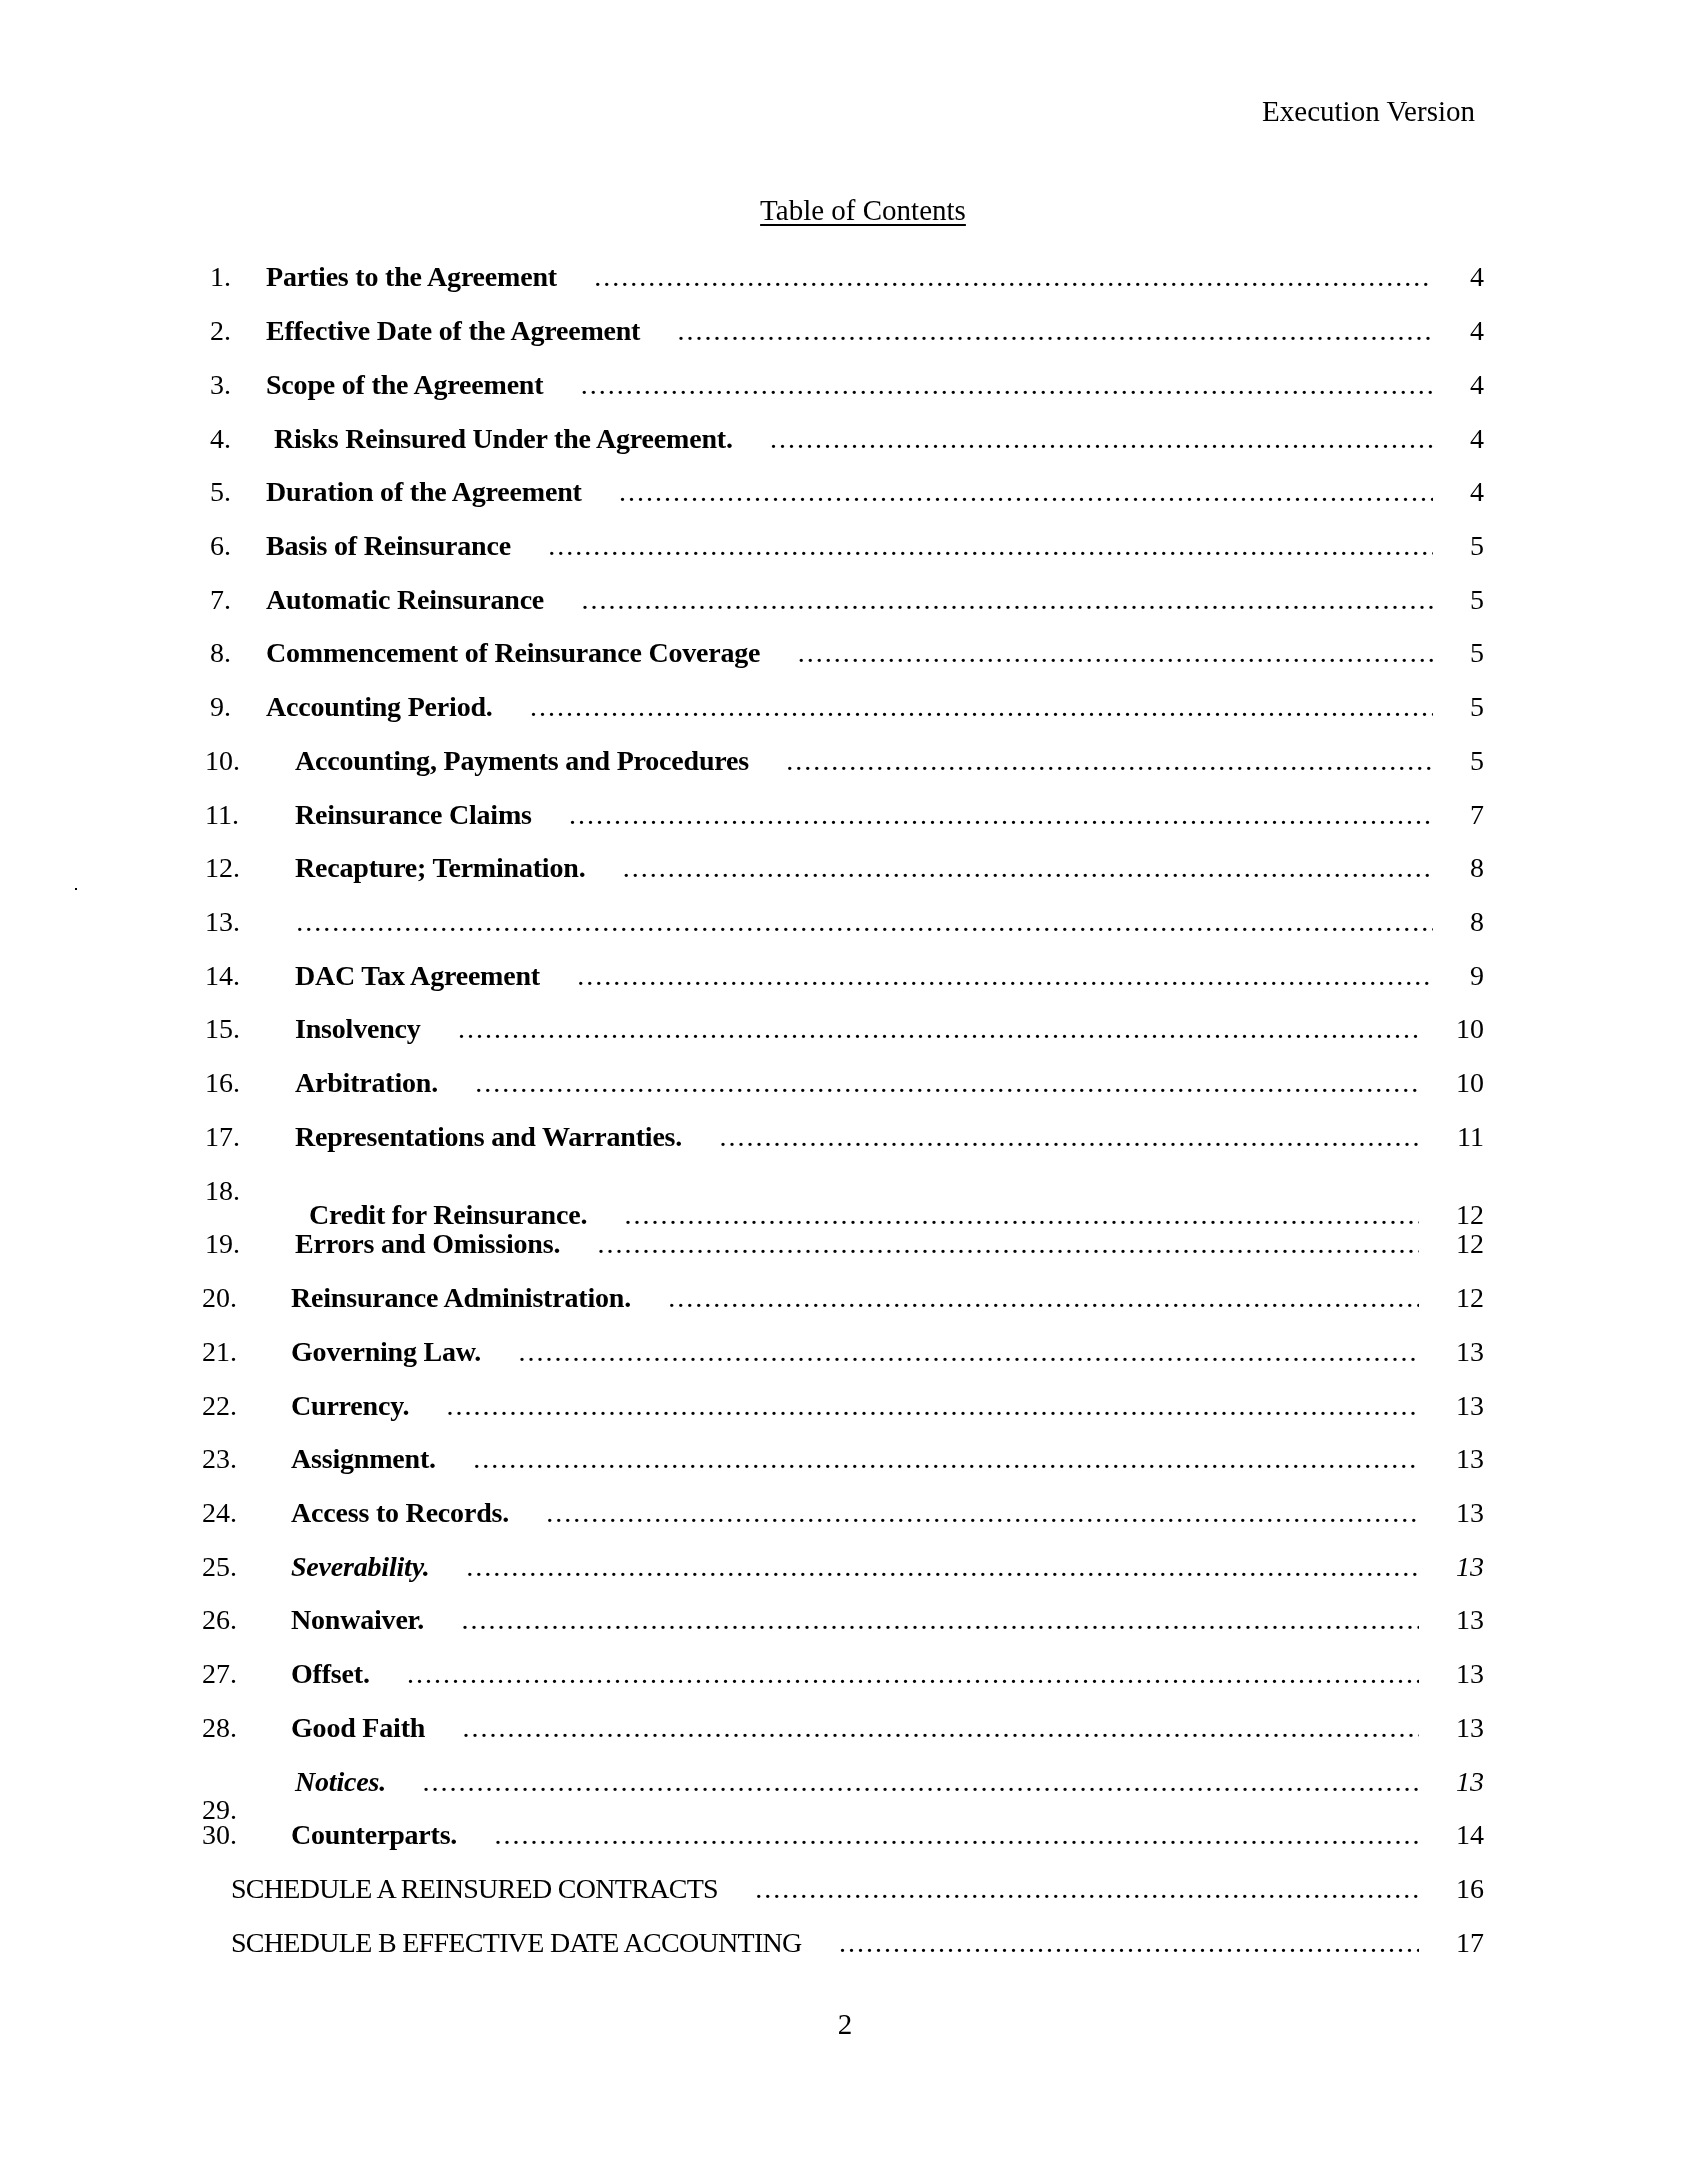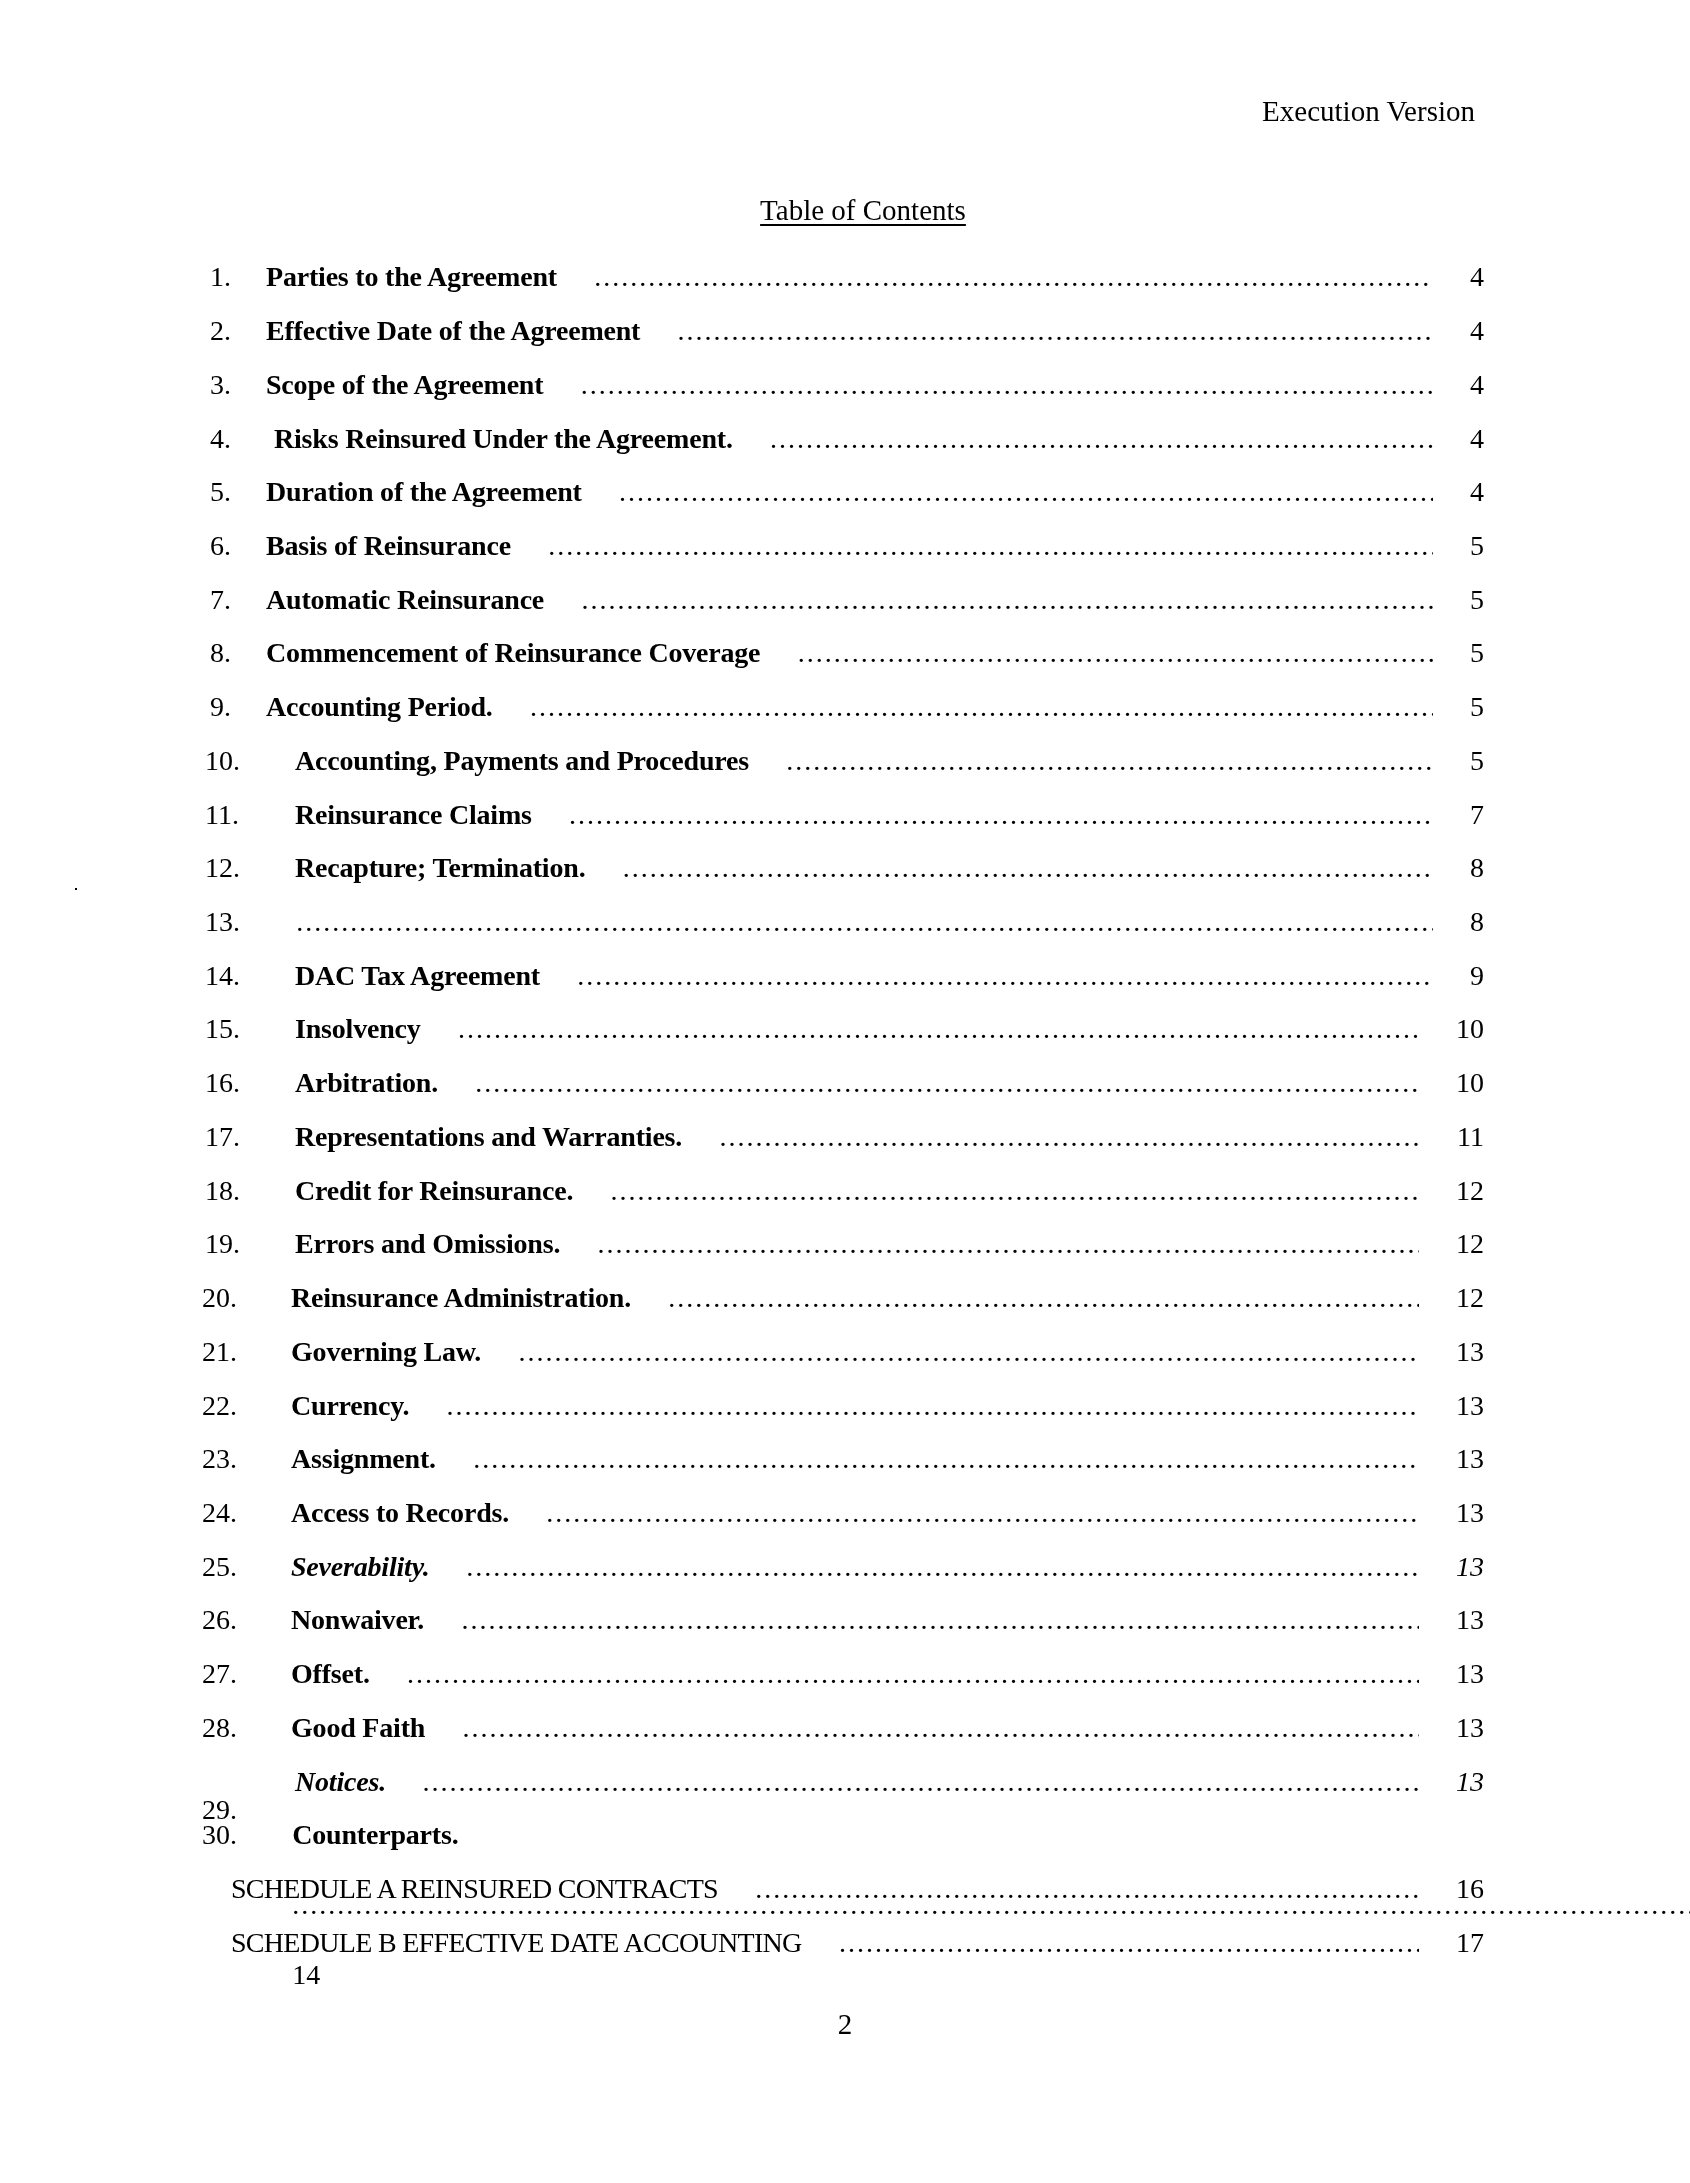--- a/index.html
+++ b/index.html
@@ -157,21 +157,21 @@
     <div class="row" style="top: 1120px;">
       <span class="num" style="left: 205px;">17.</span>
       <span class="entry" style="left: 295px;">
         <span class="title">Representations and Warranties.</span>
         <span class="leader">............................................................................................................................................................................................................................................................................................................</span>
         <span class="page">11</span>
       </span>
     </div>
     <div class="row" style="top: 1174px;">
       <span class="num" style="left: 205px;">18.</span>
-      <span class="entry" style="left: 295px;">
+      <span class="entry" style="left: 309px; margin-top: 24px;">
         <span class="title">Credit for Reinsurance.</span>
         <span class="leader">............................................................................................................................................................................................................................................................................................................</span>
         <span class="page">12</span>
       </span>
     </div>
     <div class="row" style="top: 1227px;">
       <span class="num" style="left: 205px;">19.</span>
       <span class="entry" style="left: 295px;">
         <span class="title">Errors and Omissions.</span>
         <span class="leader">............................................................................................................................................................................................................................................................................................................</span>
@@ -253,21 +253,21 @@
     <div class="row" style="top: 1765px;">
       <span class="num" style="left: 202px; margin-top: 28px;">29.</span>
       <span class="entry" style="left: 295px; font-style: italic;">
         <span class="title">Notices.</span>
         <span class="leader">............................................................................................................................................................................................................................................................................................................</span>
         <span class="page">13</span>
       </span>
     </div>
     <div class="row" style="top: 1818px;">
       <span class="num" style="left: 202px;">30.</span>
-      <span class="entry" style="left: 291px; flex-direction: column;">
+      <span class="entry" style="left: 291px;">
         <span class="title">Counterparts.</span>
         <span class="leader">............................................................................................................................................................................................................................................................................................................</span>
         <span class="page">14</span>
       </span>
     </div>
     <div class="row" style="top: 1872px;">
       <span class="entry" style="left: 231px;">
         <span class="title sched">SCHEDULE A REINSURED CONTRACTS</span>
         <span class="leader">............................................................................................................................................................................................................................................................................................................</span>
         <span class="page">16</span>

